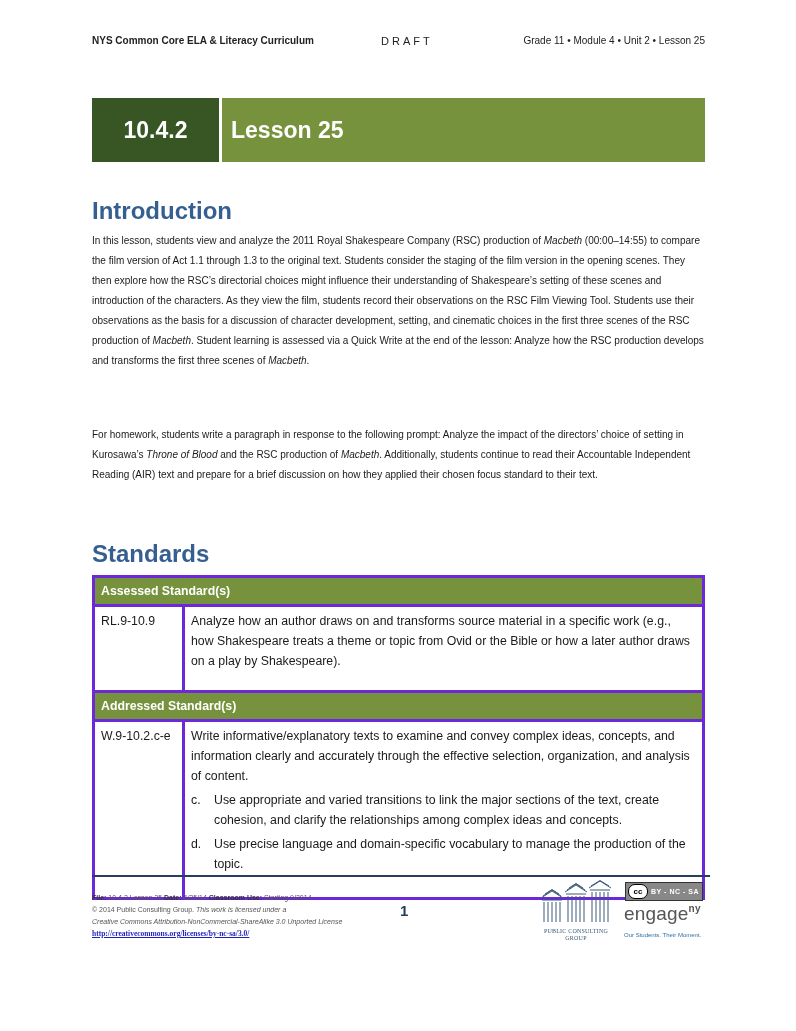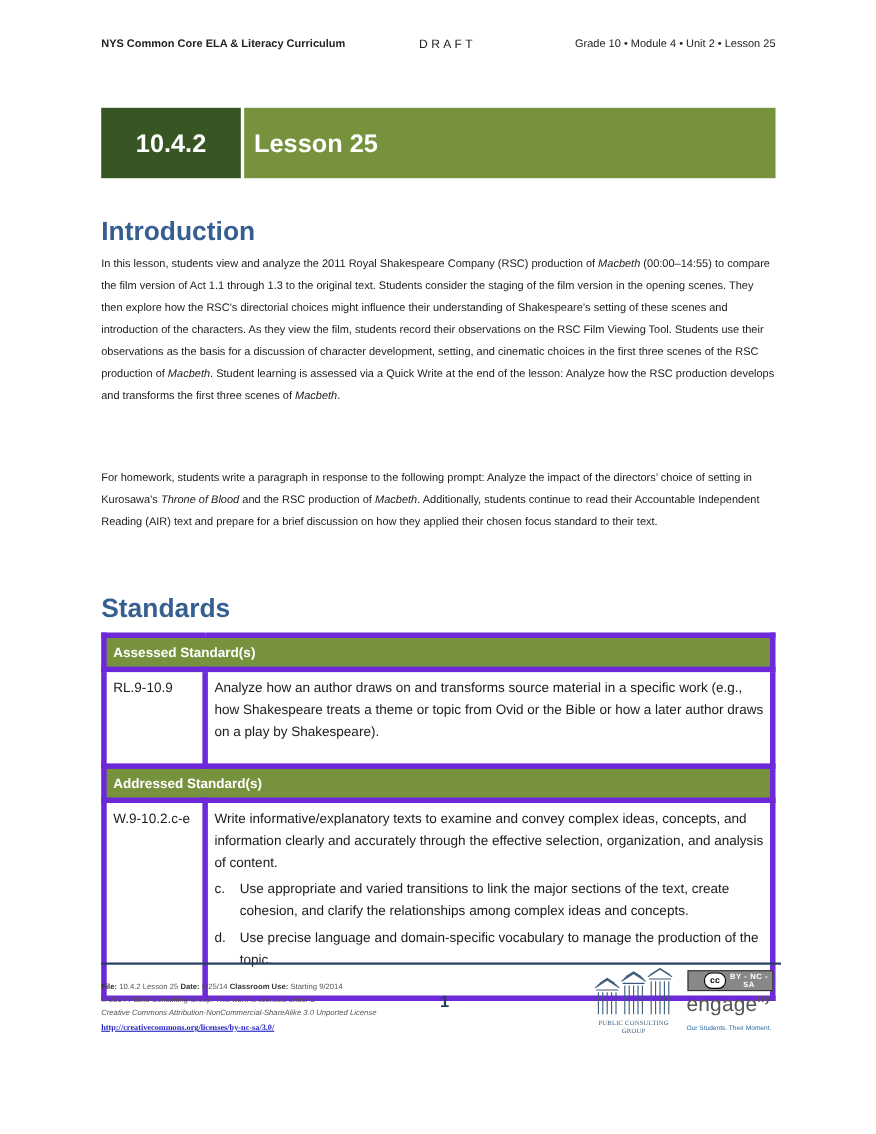--- a/index.html
+++ b/index.html
@@ -24,21 +24,21 @@
   
   .h2 { left: 92px; font-size: 24px; font-weight: bold; color: #365f91; }
 
   
   .para { left: 92px; width: 615px; font-size: 10px; line-height: 20px; color: #1a1a1a; }
   .para i { font-style: italic; }
 
   
   .tbl { top: 575px; left: 92px; width: 613px; border-collapse: collapse;
          font-size: 12.3px; line-height: 20px; }
-  .tbl td { border: 5px solid #6d28d9; vertical-align: top; }
+  .tbl td { border: 3px solid #6d28d9; vertical-align: top; }
   .tbl .sec td { background: #76923c; color: #fff; font-weight: bold;
                  padding: 3px 6px; height: 19px; }
   .tbl .code { width: 75px; padding: 4px 6px 3px 6px; }
   .tbl .desc { padding: 4px 6px 19px 6px; }
   .sublist { margin: 4px 0 0 0; padding: 0; list-style: none; }
   .sublist li { display: flex; margin-bottom: 4px; }
   .sublist .lbl { width: 23px; flex: none; }
 
   
   .foot-rule { top: 875px; left: 92px; width: 618px; height: 2px; background: #243f60; }
@@ -46,33 +46,33 @@
   .foot-meta b { color: #333; }
   .foot-meta i { font-style: italic; }
   .foot-meta a { color: #1f1fbf; font-weight: bold; text-decoration: underline; font-family: "Liberation Serif", serif; font-size: 7.5px; }
   .page-num { left: 400px; top: 902px; font-size: 15px; font-weight: bold; color: #243f60; }
 
   .pcg { left: 537px; top: 880px; width: 78px; height: 60px; }
   .pcg-text { left: 535px; top: 928px; width: 82px; font-size: 6px; color: #3a5a78;
               text-align: center; font-family: "Liberation Serif", serif; letter-spacing: 0.2px; line-height: 7px; }
   .cc { left: 625px; top: 882px; width: 76px; height: 17px; border: 1px solid #333;
         background: #888; display: flex; align-items: center; }
-  .cc-badge { width: 18px; height: 13px; background: #fff; border-radius: 7px; margin-left: 14px;
+  .cc-badge { width: 18px; height: 13px; background: #fff; border-radius: 7px; margin-left: 2px;
               font-size: 8px; font-weight: bold; color: #000; display:flex; align-items:center; justify-content:center; border:1px solid #000; }
   .cc-text { flex: 1; text-align: center; font-size: 7px; color: #fff; font-weight: bold; letter-spacing: 0.5px; }
   .engage { left: 624px; top: 903px; font-size: 19px; color: #555; letter-spacing: 0.2px; }
   .engage sup { font-size: 10px; font-weight: bold; color: #555; vertical-align: 8px; }
   .engage-tag { left: 624px; top: 932px; font-size: 6px; color: #2f6fa7; white-space: nowrap; }
 </style>
 </head>
 <body>
 
 <div class="abs hdr hdr-left">NYS Common Core ELA &amp; Literacy Curriculum</div>
 <div class="abs hdr hdr-center">DRAFT</div>
-<div class="abs hdr hdr-right">Grade 10 • Module 4 • Unit 2 • Lesson 25</div>
+<div class="abs hdr hdr-right">Grade 11 • Module 4 • Unit 2 • Lesson 25</div>
 
 <div class="abs band">
   <div class="band-code">10.4.2</div>
   <div class="band-gap"></div>
   <div class="band-title">Lesson 25</div>
 </div>
 
 <div class="abs h2" style="top:197px;">Introduction</div>
 <div class="abs para" style="top:231px;"><span>In this lesson, students view and analyze the 2011 Royal Shakespeare Company (RSC) production of </span><i>Macbeth</i><span> (00:00–14:55) to compare the film version of Act 1.1 through 1.3 to the original text. Students consider the staging of the film version in the opening scenes. They then explore how the RSC’s directorial choices might influence their understanding of Shakespeare’s setting of these scenes and introduction of the characters. As they view the film, students record their observations on the RSC Film Viewing Tool. Students use their observations as the basis for a discussion of character development, setting, and cinematic choices in the first three scenes of the RSC production of </span><i>Macbeth</i><span>. Student learning is assessed via a Quick Write at the end of the lesson: Analyze how the RSC production develops and transforms the first three scenes of </span><i>Macbeth</i><span>.</span></div>
 <div class="abs para" style="top:425px;"><span>For homework, students write a paragraph in response to the following prompt: Analyze the impact of the directors’ choice of setting in Kurosawa’s </span><i>Throne of Blood</i><span> and the RSC production of </span><i>Macbeth</i><span>. Additionally, students continue to read their Accountable Independent Reading (AIR) text and prepare for a brief discussion on how they applied their chosen focus standard to their text.</span></div>

